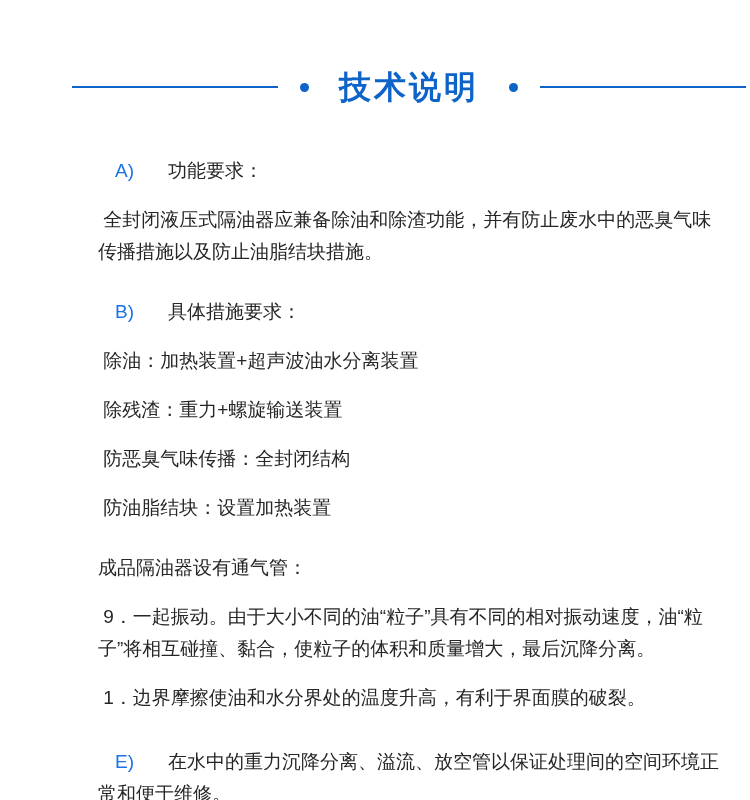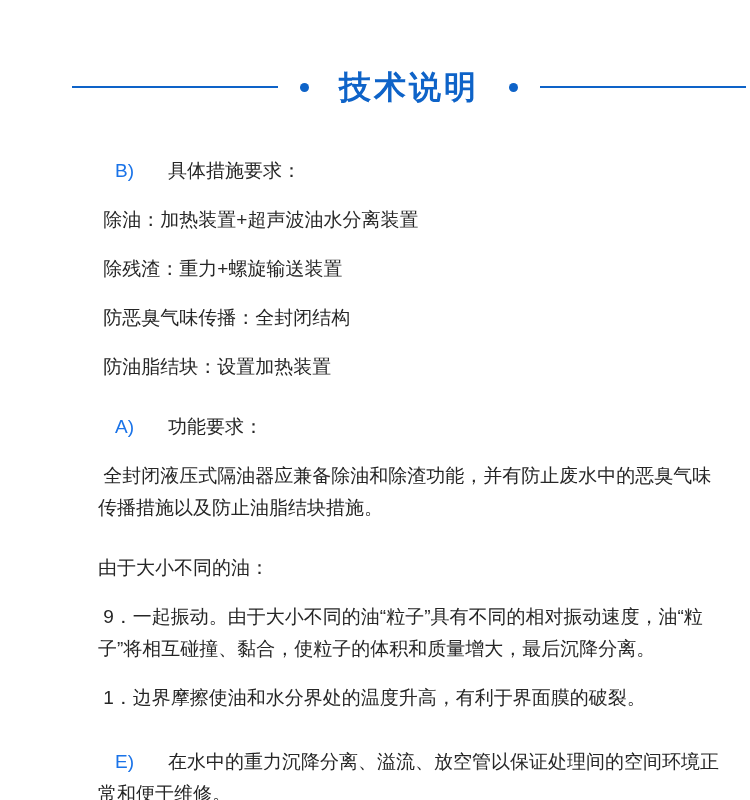--- a/index.html
+++ b/index.html
@@ -70,35 +70,35 @@
 <header class="header">
   <div class="rule"></div>
   <div class="dot dot-left"></div>
   <h1 class="page-title">技术说明</h1>
   <div class="dot dot-right"></div>
   <div class="rule"></div>
 </header>
 
 <main class="main">
 
+  <section class="sec" id="sec-a">
+    <p class="para"><span class="letter">A)</span><span>功能要求：</span></p>
+    <p class="para"> 全封闭液压式隔油器应兼备除油和除渣功能，并有防止废水中的恶臭气味传播措施以及防止油脂结块措施。</p>
+  </section>
+
   <section class="sec" id="sec-b">
     <p class="para"><span class="letter">B)</span><span>具体措施要求：</span></p>
     <p class="para"> 除油：加热装置+超声波油水分离装置</p>
     <p class="para"> 除残渣：重力+螺旋输送装置</p>
     <p class="para"> 防恶臭气味传播：全封闭结构</p>
     <p class="para"> 防油脂结块：设置加热装置</p>
   </section>
 
-  <section class="sec" id="sec-a">
-    <p class="para"><span class="letter">A)</span><span>功能要求：</span></p>
-    <p class="para"> 全封闭液压式隔油器应兼备除油和除渣功能，并有防止废水中的恶臭气味传播措施以及防止油脂结块措施。</p>
-  </section>
-
   <section class="sec" id="sec-c">
-    <p class="para">由于大小不同的油：</p>
+    <p class="para">成品隔油器设有通气管：</p>
     <p class="para"> 9．一起振动。由于大小不同的油“粒子”具有不同的相对振动速度，油“粒子”将相互碰撞、黏合，使粒子的体积和质量增大，最后沉降分离。</p>
     <p class="para"> 1．边界摩擦使油和水分界处的温度升高，有利于界面膜的破裂。</p>
   </section>
 
 
   <section class="sec" id="sec-e">
     <p class="para"><span class="letter">E)</span><span>在水中的重力沉降分离、溢流、放空管以保证处理间的空间环境正常和便于维修。</span></p>
   </section>
 
 </main>

